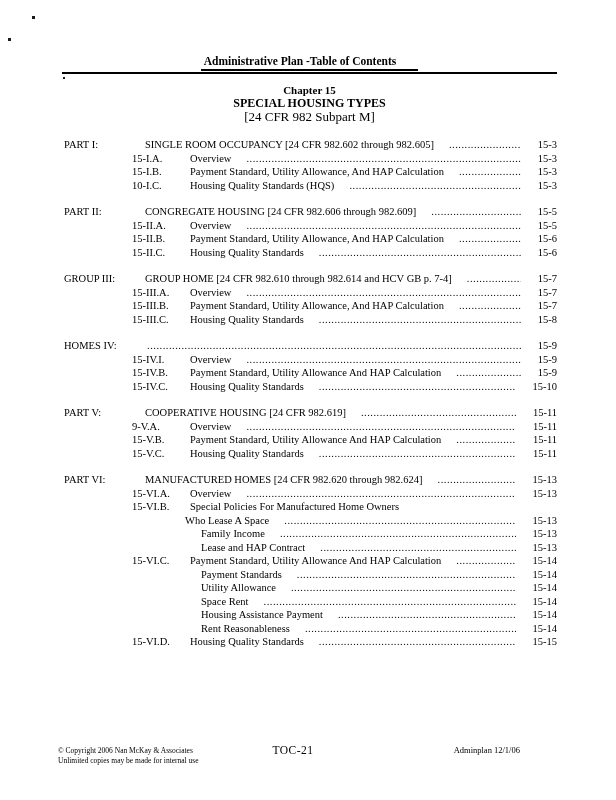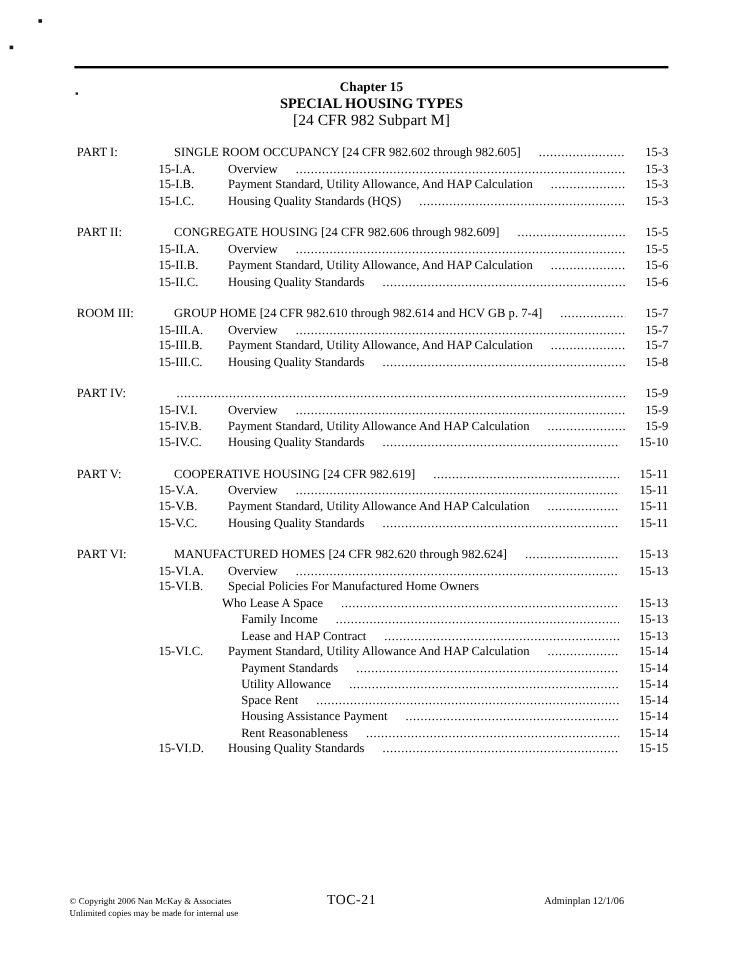--- a/index.html
+++ b/index.html
@@ -123,20 +123,23 @@
 <body>
 
 <div class="page">
 
   <div class="speck" style="left:32px;top:16px;"></div>
   <div class="speck" style="left:8px;top:38px;"></div>
   <div class="speck" style="left:63px;top:77px;width:2px;height:2px;"></div>
 
   <div class="content">
 
+    <div class="doc-header">
+      <span class="title-text">Administrative Plan -Table of Contents</span>
+    </div>
     <hr class="header-rule">
 
     <div class="chapter-block">
       <div class="chapter-line1">Chapter 15</div>
       <div class="chapter-line2">SPECIAL HOUSING TYPES</div>
       <div class="chapter-line3">[24 CFR 982 Subpart M]</div>
     </div>
 
     <div class="toc">
         <div class="section">
@@ -152,21 +155,21 @@
             <span class="dots"></span>
             <span class="pg">15-3</span>
           </div>
           <div class="row sub">
             <span class="lbl">15-I.B.</span>
             <span class="txt">Payment Standard, Utility Allowance, And HAP Calculation</span>
             <span class="dots"></span>
             <span class="pg">15-3</span>
           </div>
           <div class="row sub">
-            <span class="lbl">15-I.C.</span>
+            <span class="lbl">10-I.C.</span>
             <span class="txt">Housing Quality Standards (HQS)</span>
             <span class="dots"></span>
             <span class="pg">15-3</span>
           </div>
         </div>
         <div class="section">
           <div class="row part">
             <span class="lbl">PART II:</span>
             <span class="txt">CONGREGATE HOUSING [24 CFR 982.606 through 982.609]</span>
             <span class="dots"></span>
@@ -186,21 +189,21 @@
           </div>
           <div class="row sub">
             <span class="lbl">15-II.C.</span>
             <span class="txt">Housing Quality Standards</span>
             <span class="dots"></span>
             <span class="pg">15-6</span>
           </div>
         </div>
         <div class="section">
           <div class="row part">
-            <span class="lbl">ROOM III:</span>
+            <span class="lbl">GROUP III:</span>
             <span class="txt">GROUP HOME [24 CFR 982.610 through 982.614 and HCV GB p. 7-4]</span>
             <span class="dots"></span>
             <span class="pg">15-7</span>
           </div>
           <div class="row sub">
             <span class="lbl">15-III.A.</span>
             <span class="txt">Overview</span>
             <span class="dots"></span>
             <span class="pg">15-7</span>
           </div>
@@ -212,21 +215,21 @@
           </div>
           <div class="row sub">
             <span class="lbl">15-III.C.</span>
             <span class="txt">Housing Quality Standards</span>
             <span class="dots"></span>
             <span class="pg">15-8</span>
           </div>
         </div>
         <div class="section">
           <div class="row part">
-            <span class="lbl">PART IV:</span>
+            <span class="lbl">HOMES IV:</span>
             <span class="dots"></span>
             <span class="pg">15-9</span>
           </div>
           <div class="row sub">
             <span class="lbl">15-IV.I.</span>
             <span class="txt">Overview</span>
             <span class="dots"></span>
             <span class="pg">15-9</span>
           </div>
           <div class="row sub">
@@ -243,21 +246,21 @@
           </div>
         </div>
         <div class="section">
           <div class="row part">
             <span class="lbl">PART V:</span>
             <span class="txt">COOPERATIVE HOUSING [24 CFR 982.619]</span>
             <span class="dots"></span>
             <span class="pg">15-11</span>
           </div>
           <div class="row sub">
-            <span class="lbl">15-V.A.</span>
+            <span class="lbl">9-V.A.</span>
             <span class="txt">Overview</span>
             <span class="dots"></span>
             <span class="pg">15-11</span>
           </div>
           <div class="row sub">
             <span class="lbl">15-V.B.</span>
             <span class="txt">Payment Standard, Utility Allowance And HAP Calculation</span>
             <span class="dots"></span>
             <span class="pg">15-11</span>
           </div>

